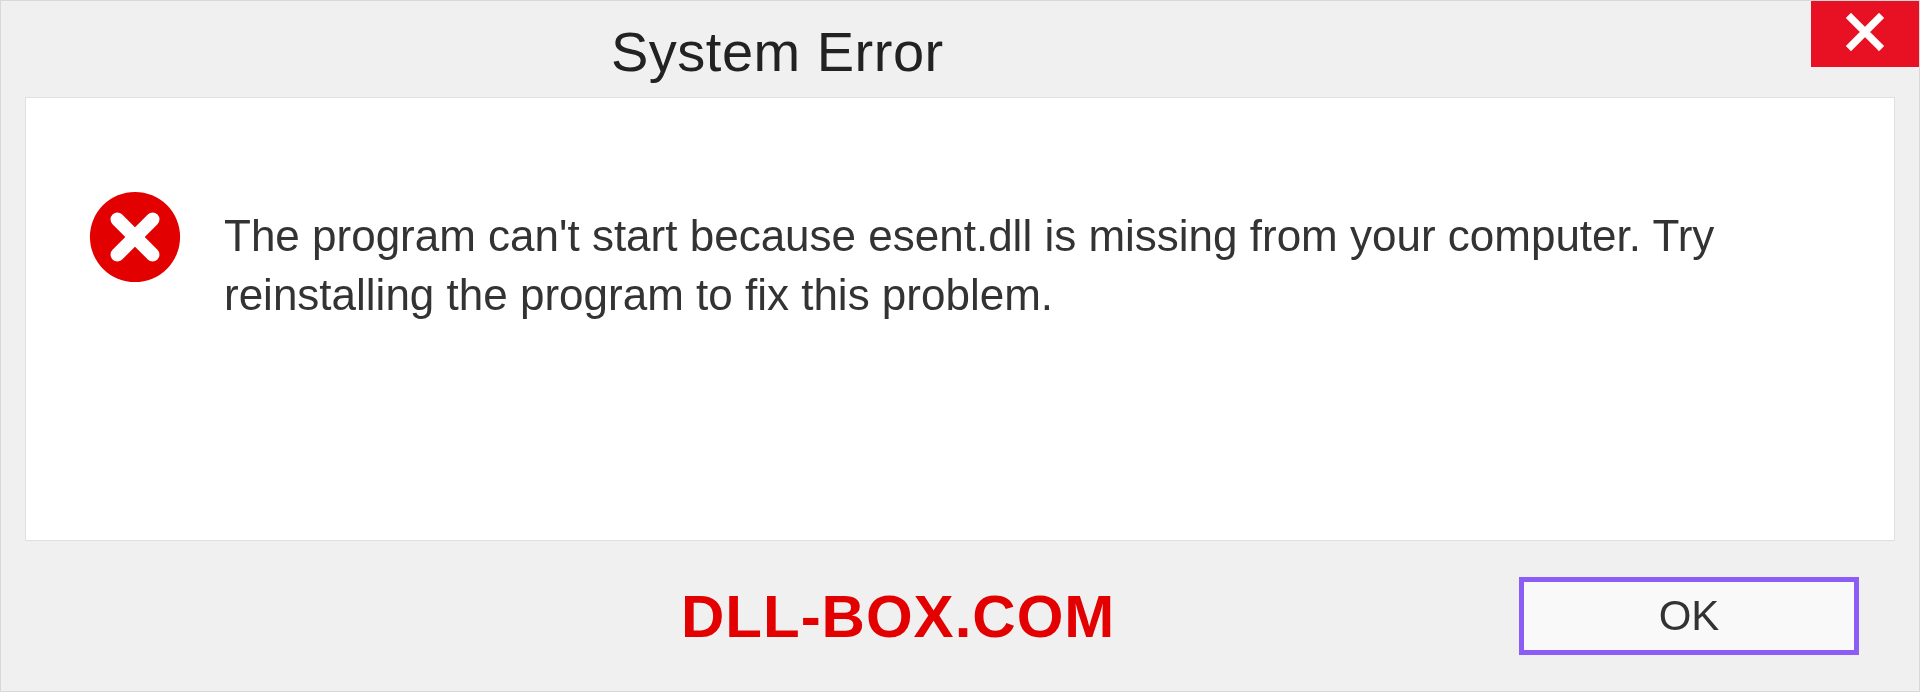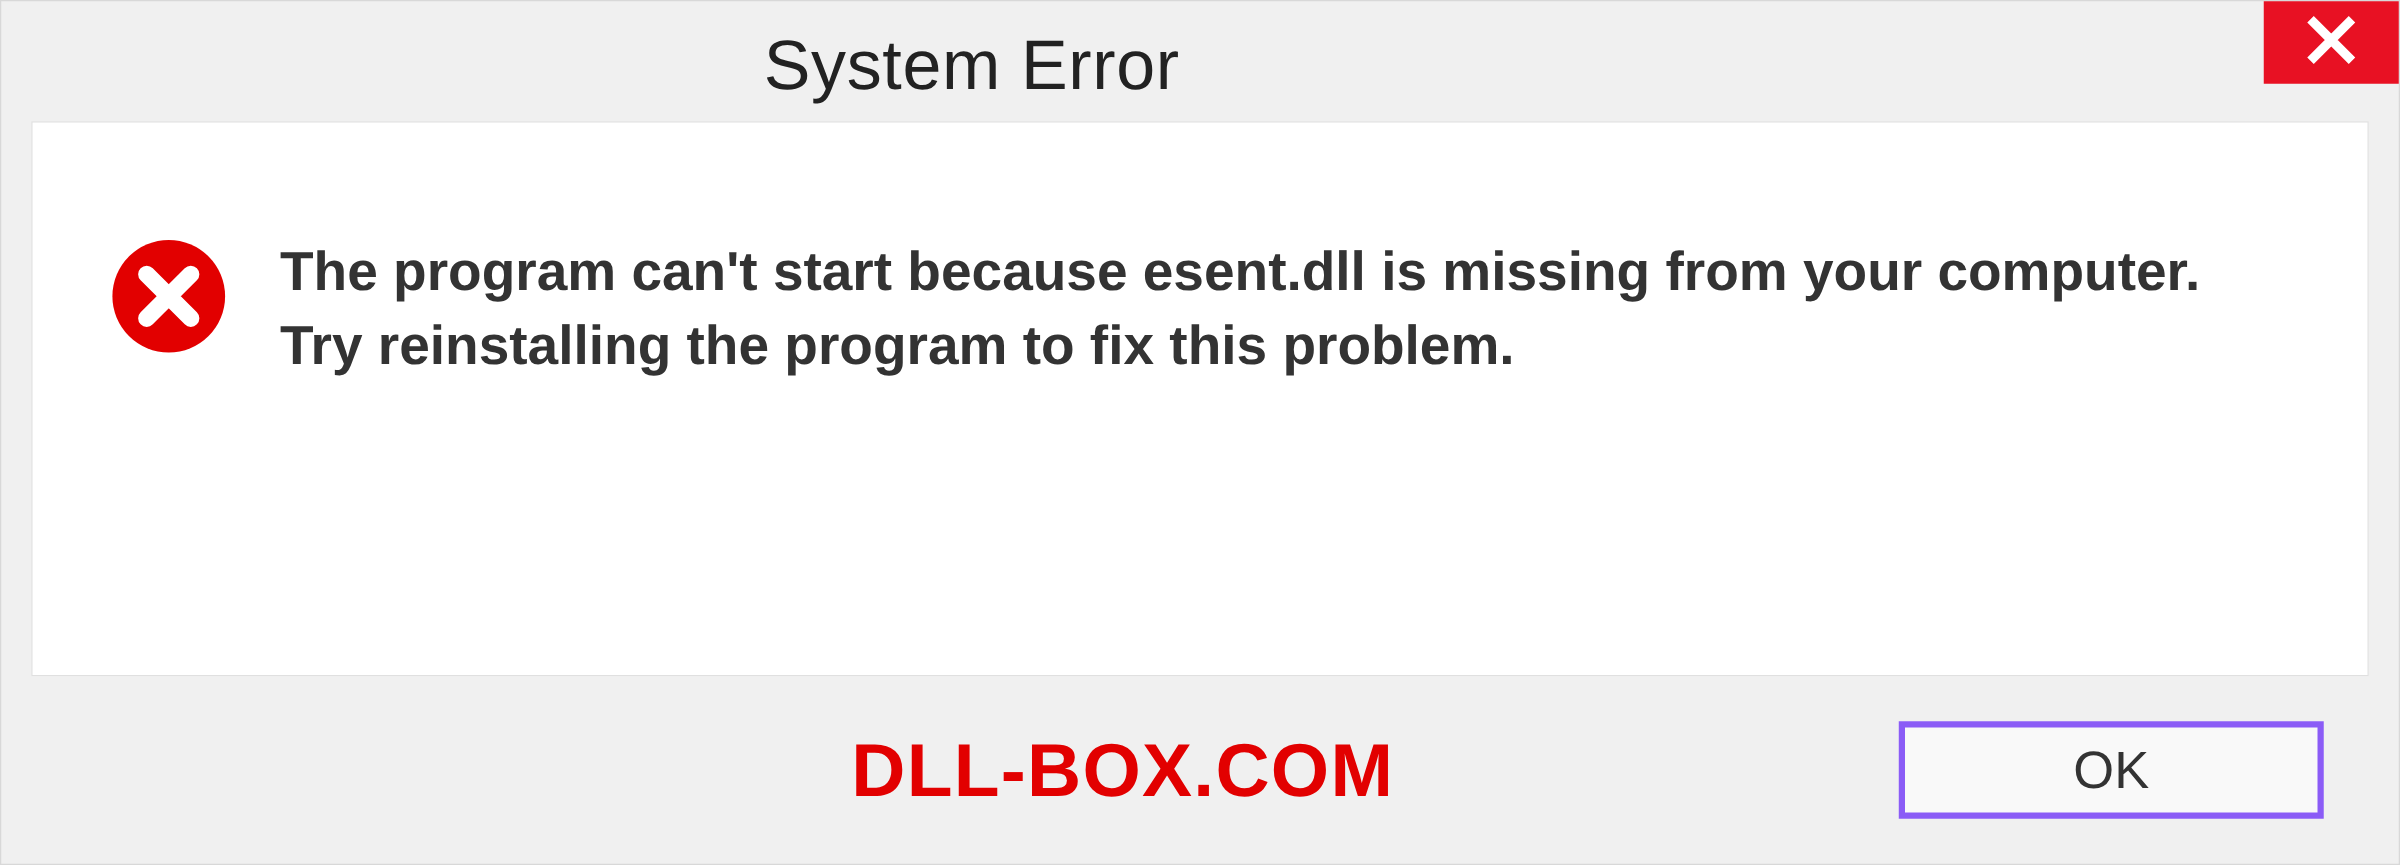--- a/index.html
+++ b/index.html
@@ -71,22 +71,23 @@
     }
     .error-icon-wrap svg {
       width: 98px;
       height: 98px;
       display: block;
     }
     .message-text {
       font-size: 44px;
       color: #333;
       line-height: 1.35;
-      font-weight: 700;
+      font-weight: 400;
       max-width: 1560px;
+      margin-top: 18px;
     }
     .footer {
       display: flex;
       align-items: center;
       justify-content: flex-end;
       padding: 30px 60px 30px 60px;
       gap: 92px;
       height: 150px;
     }
     .watermark {

